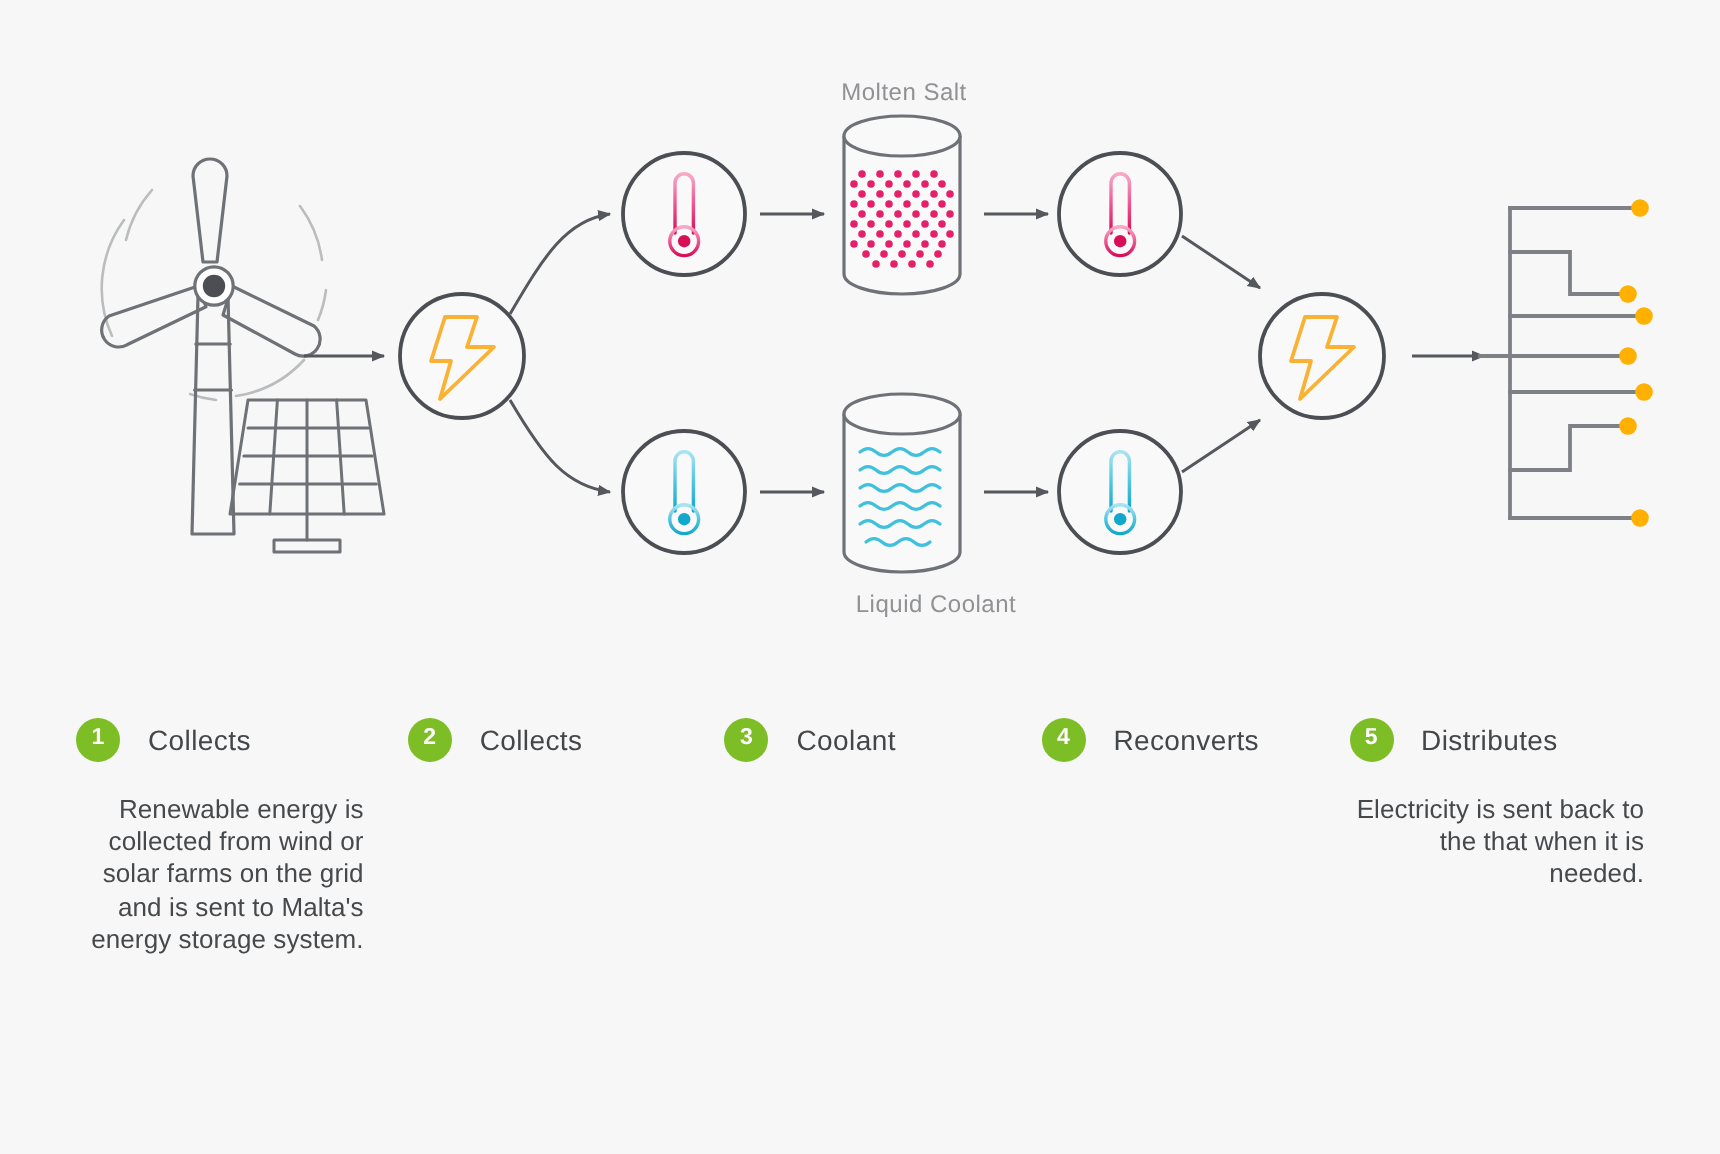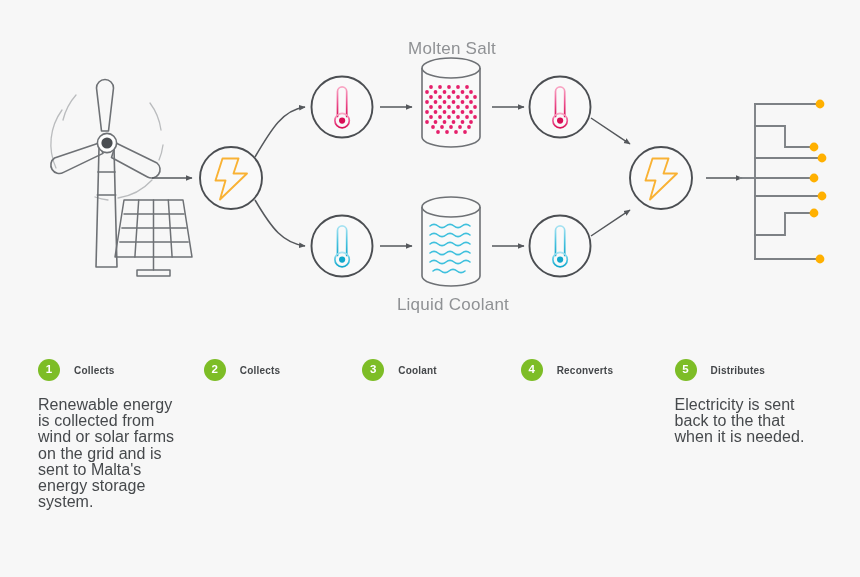--- a/index.html
+++ b/index.html
@@ -23,30 +23,30 @@
   }
   
   .diagram-layer {
     position: absolute;
     left: 0; top: 0;
     width: 860px;
     height: 340px;
   }
   .tank-label {
     position: absolute;
-    font-size: 17px;
+    font-size: 12px;
     color: #8f9194;
     letter-spacing: 0.25px;
     white-space: nowrap;
     text-align: center;
     width: 200px;
     font-family: "Liberation Sans", sans-serif;
   }
   #molten-salt-label { left: 352px; top: 39px; }
-  #liquid-coolant-label { left: 353px; top: 295px; }
+  #liquid-coolant-label { left: 368px; top: 295px; }
 
   
   .steps {
     position: absolute;
     left: 0;
     top: 355px;
     width: 860px;
     height: 222px;
     display: flex;
     padding: 0 38px;
@@ -77,30 +77,31 @@
     font-size: 11.5px;
     font-weight: bold;
     display: flex;
     align-items: center;
     justify-content: center;
     flex: 0 0 auto;
     line-height: 1;
   }
   .step-title {
     margin-left: 14px;
-    font-size: 10px;
-    font-weight: bold;
+    font-size: 14px;
+    font-weight: normal;
     color: #44474a;
     letter-spacing: 0.2px;
   }
   .step-body {
-    font-size: 16px;
+    font-size: 13px;
     line-height: 16.2px;
     color: #46494c;
     letter-spacing: 0.05px;
+    text-align: right;
   }
 </style>
 </head>
 <body>
 
 <div id="infographic">
 
   <div class="diagram-layer">
 
     <svg width="860" height="340" viewBox="0 0 860 340" xmlns="http://www.w3.org/2000/svg">

